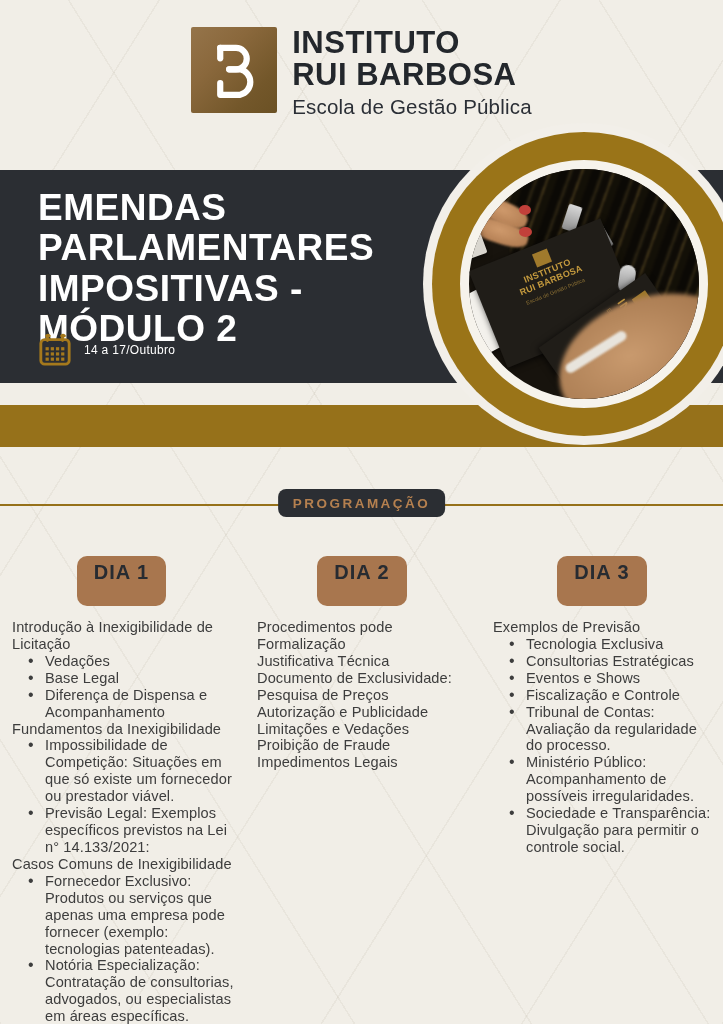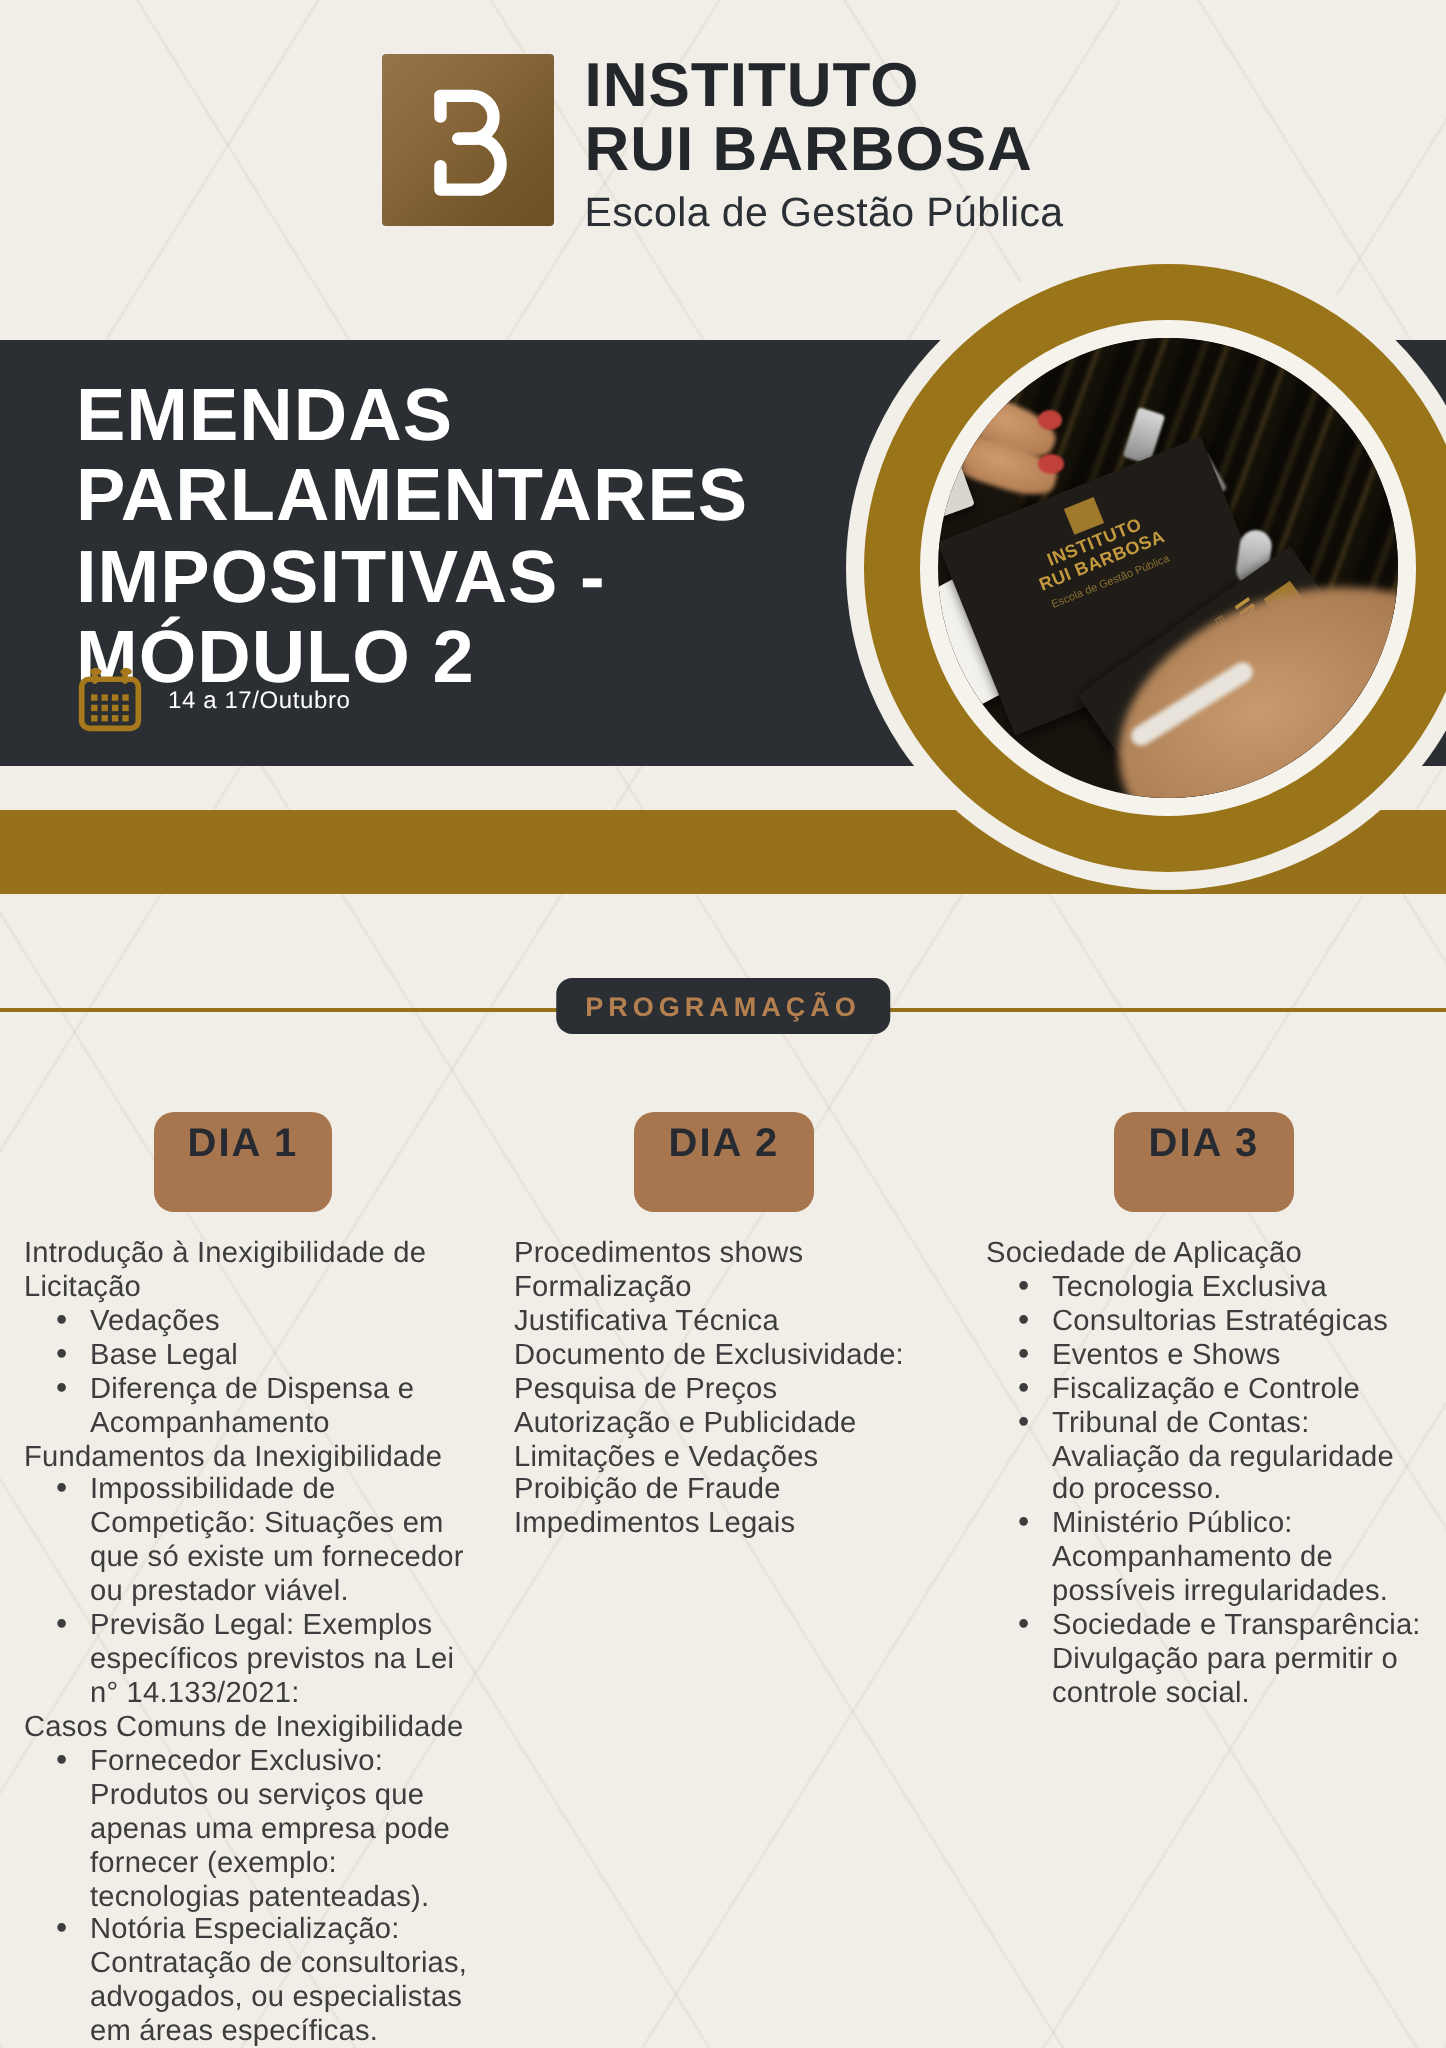--- a/index.html
+++ b/index.html
@@ -216,35 +216,35 @@
       <div class="item plain">Casos Comuns de Inexigibilidade</div>
       <div class="item bullet">Fornecedor Exclusivo: Produtos ou serviços que apenas uma empresa pode fornecer (exemplo: tecnologias patenteadas).</div>
       <div class="item bullet">Notória Especialização: Contratação de consultorias, advogados, ou especialistas em áreas específicas.</div>
       <div class="item bullet">Artistas e Eventos: Contratação de shows, palestras e eventos culturais com artistas reconhecidos.</div>
     </div>
   </div>
 
   <div class="day-col col2">
     <span class="day-badge">DIA 2</span>
     <div class="day-items">
-      <div class="item plain">Procedimentos shows Formalização</div>
+      <div class="item plain">Procedimentos pode Formalização</div>
       <div class="item plain">Justificativa Técnica</div>
       <div class="item plain">Documento de Exclusividade:</div>
       <div class="item plain">Pesquisa de Preços</div>
       <div class="item plain">Autorização e Publicidade</div>
       <div class="item plain">Limitações e Vedações</div>
       <div class="item plain">Proibição de Fraude</div>
       <div class="item plain">Impedimentos Legais</div>
     </div>
   </div>
 
   <div class="day-col col3">
     <span class="day-badge">DIA 3</span>
     <div class="day-items">
-      <div class="item plain">Sociedade de Aplicação</div>
+      <div class="item plain">Exemplos de Previsão</div>
       <div class="item bullet">Tecnologia Exclusiva</div>
       <div class="item bullet">Consultorias Estratégicas</div>
       <div class="item bullet">Eventos e Shows</div>
       <div class="item bullet">Fiscalização e Controle</div>
       <div class="item bullet">Tribunal de Contas: Avaliação da regularidade do processo.</div>
       <div class="item bullet">Ministério Público: Acompanhamento de possíveis irregularidades.</div>
       <div class="item bullet">Sociedade e Transparência: Divulgação para permitir o controle social.</div>
     </div>
   </div>
 

